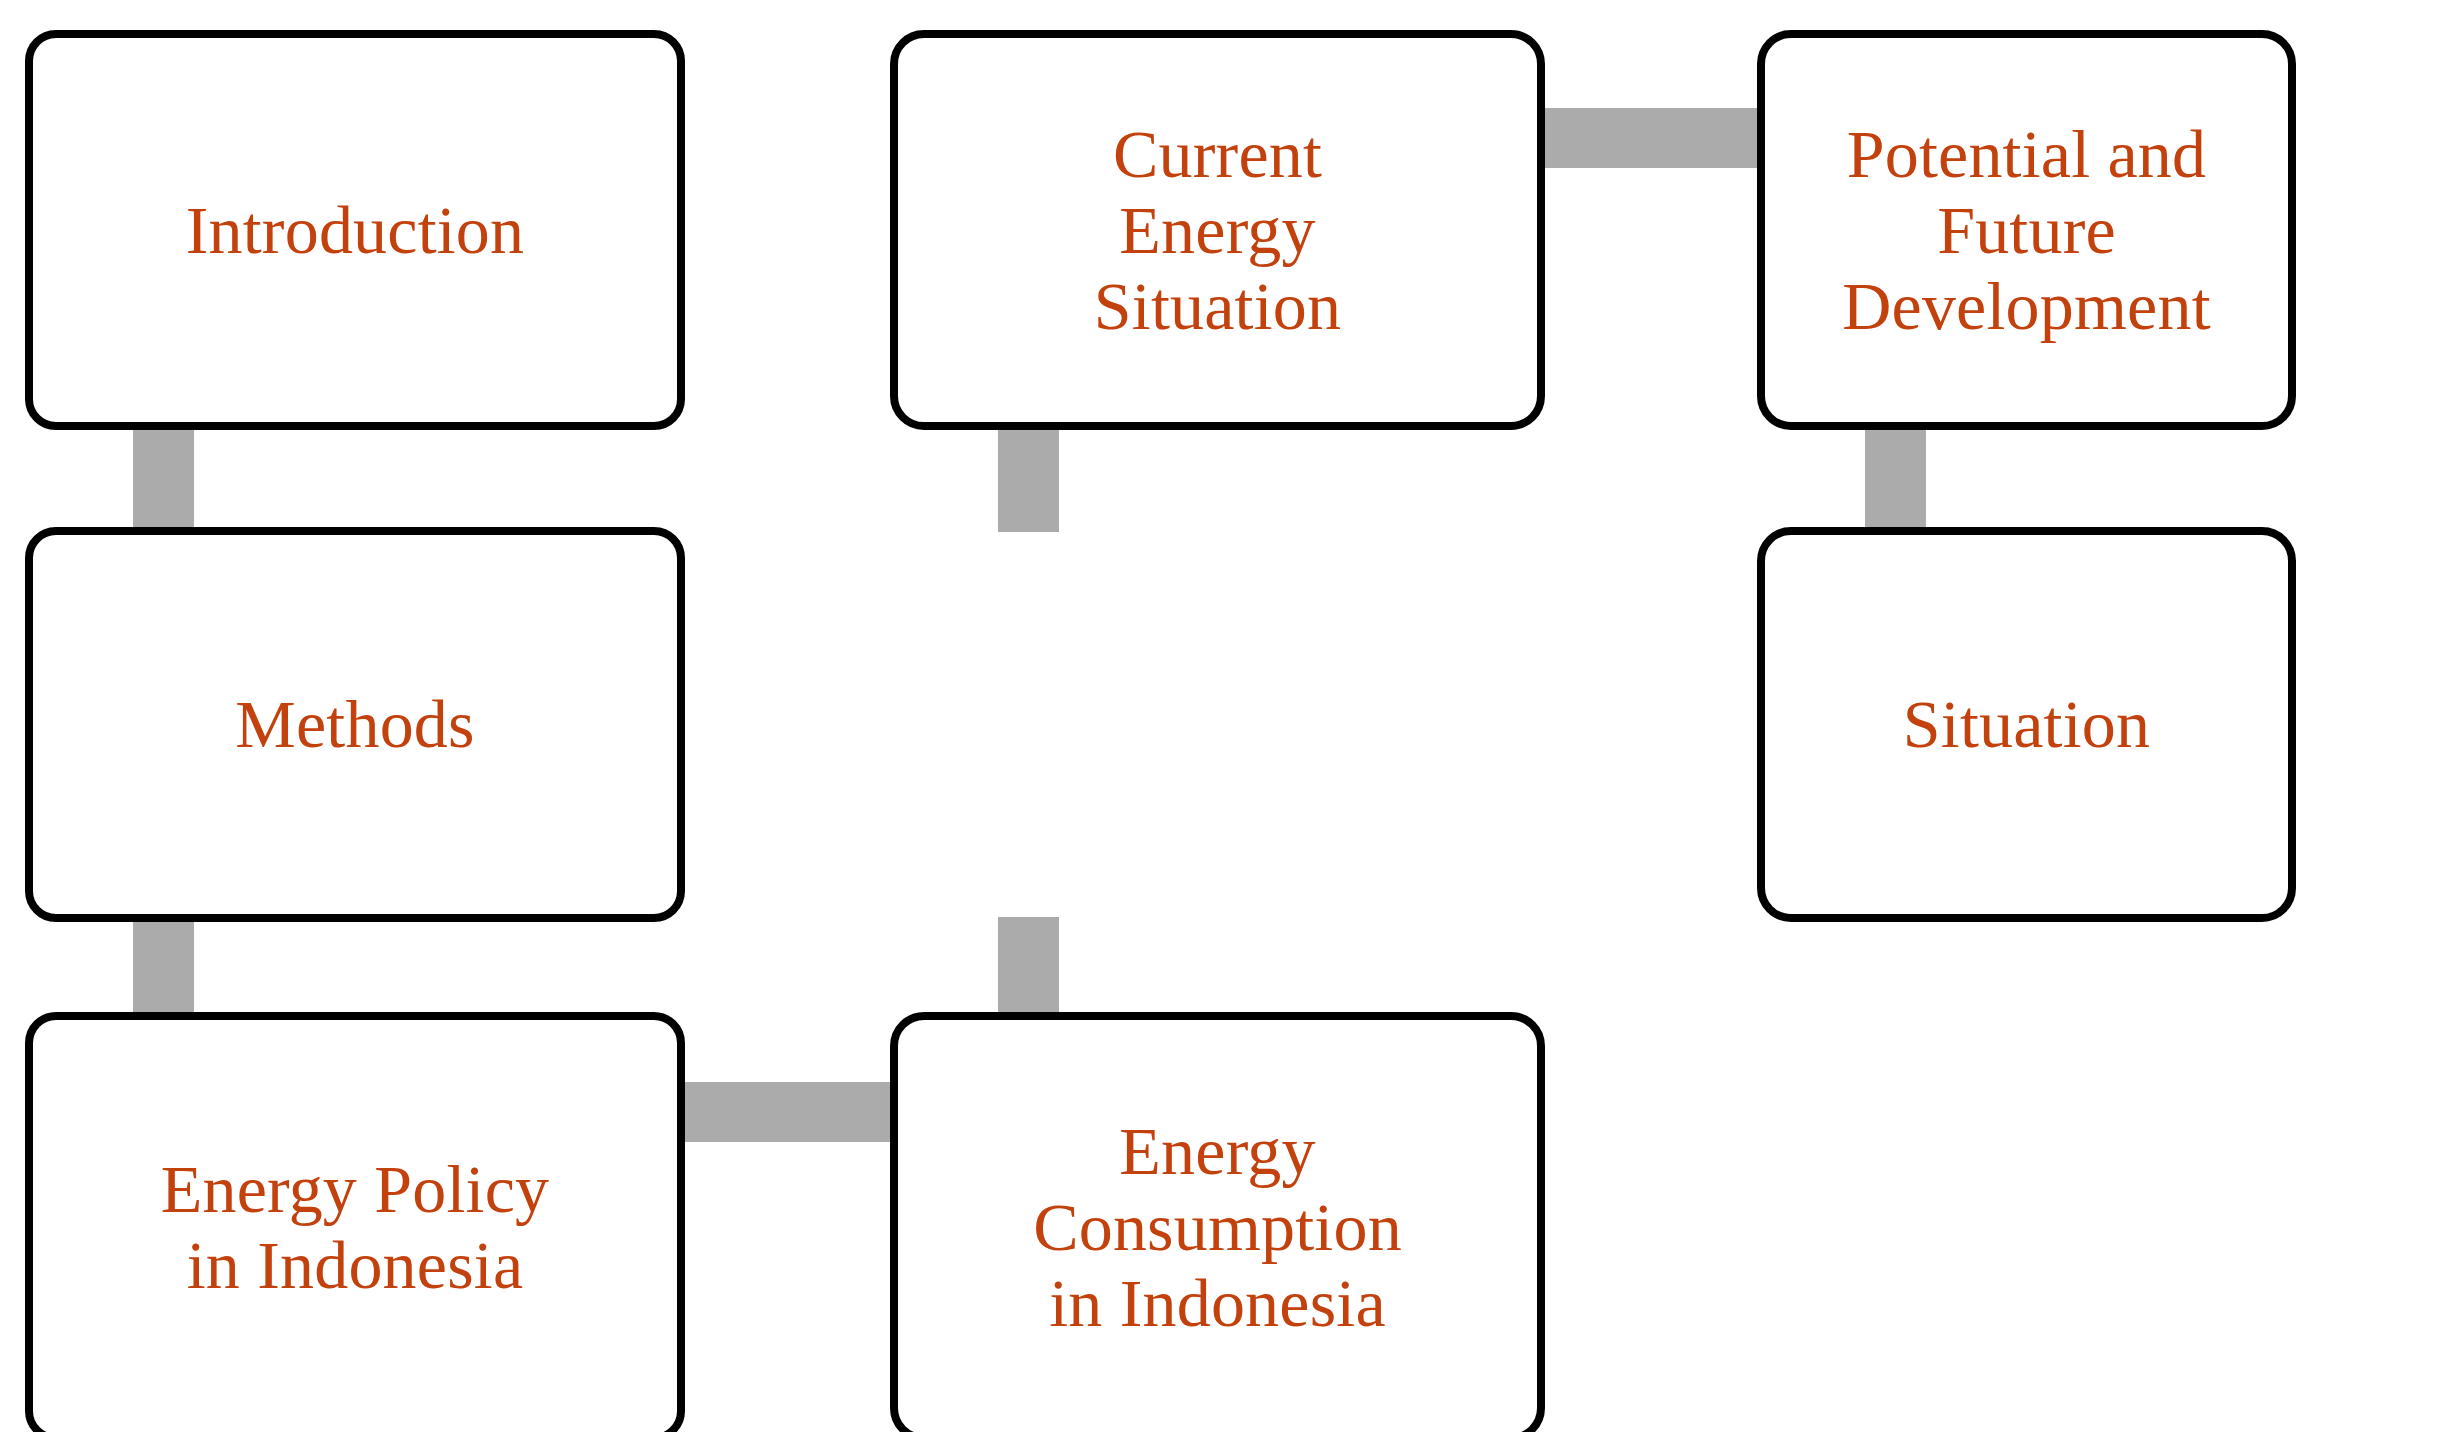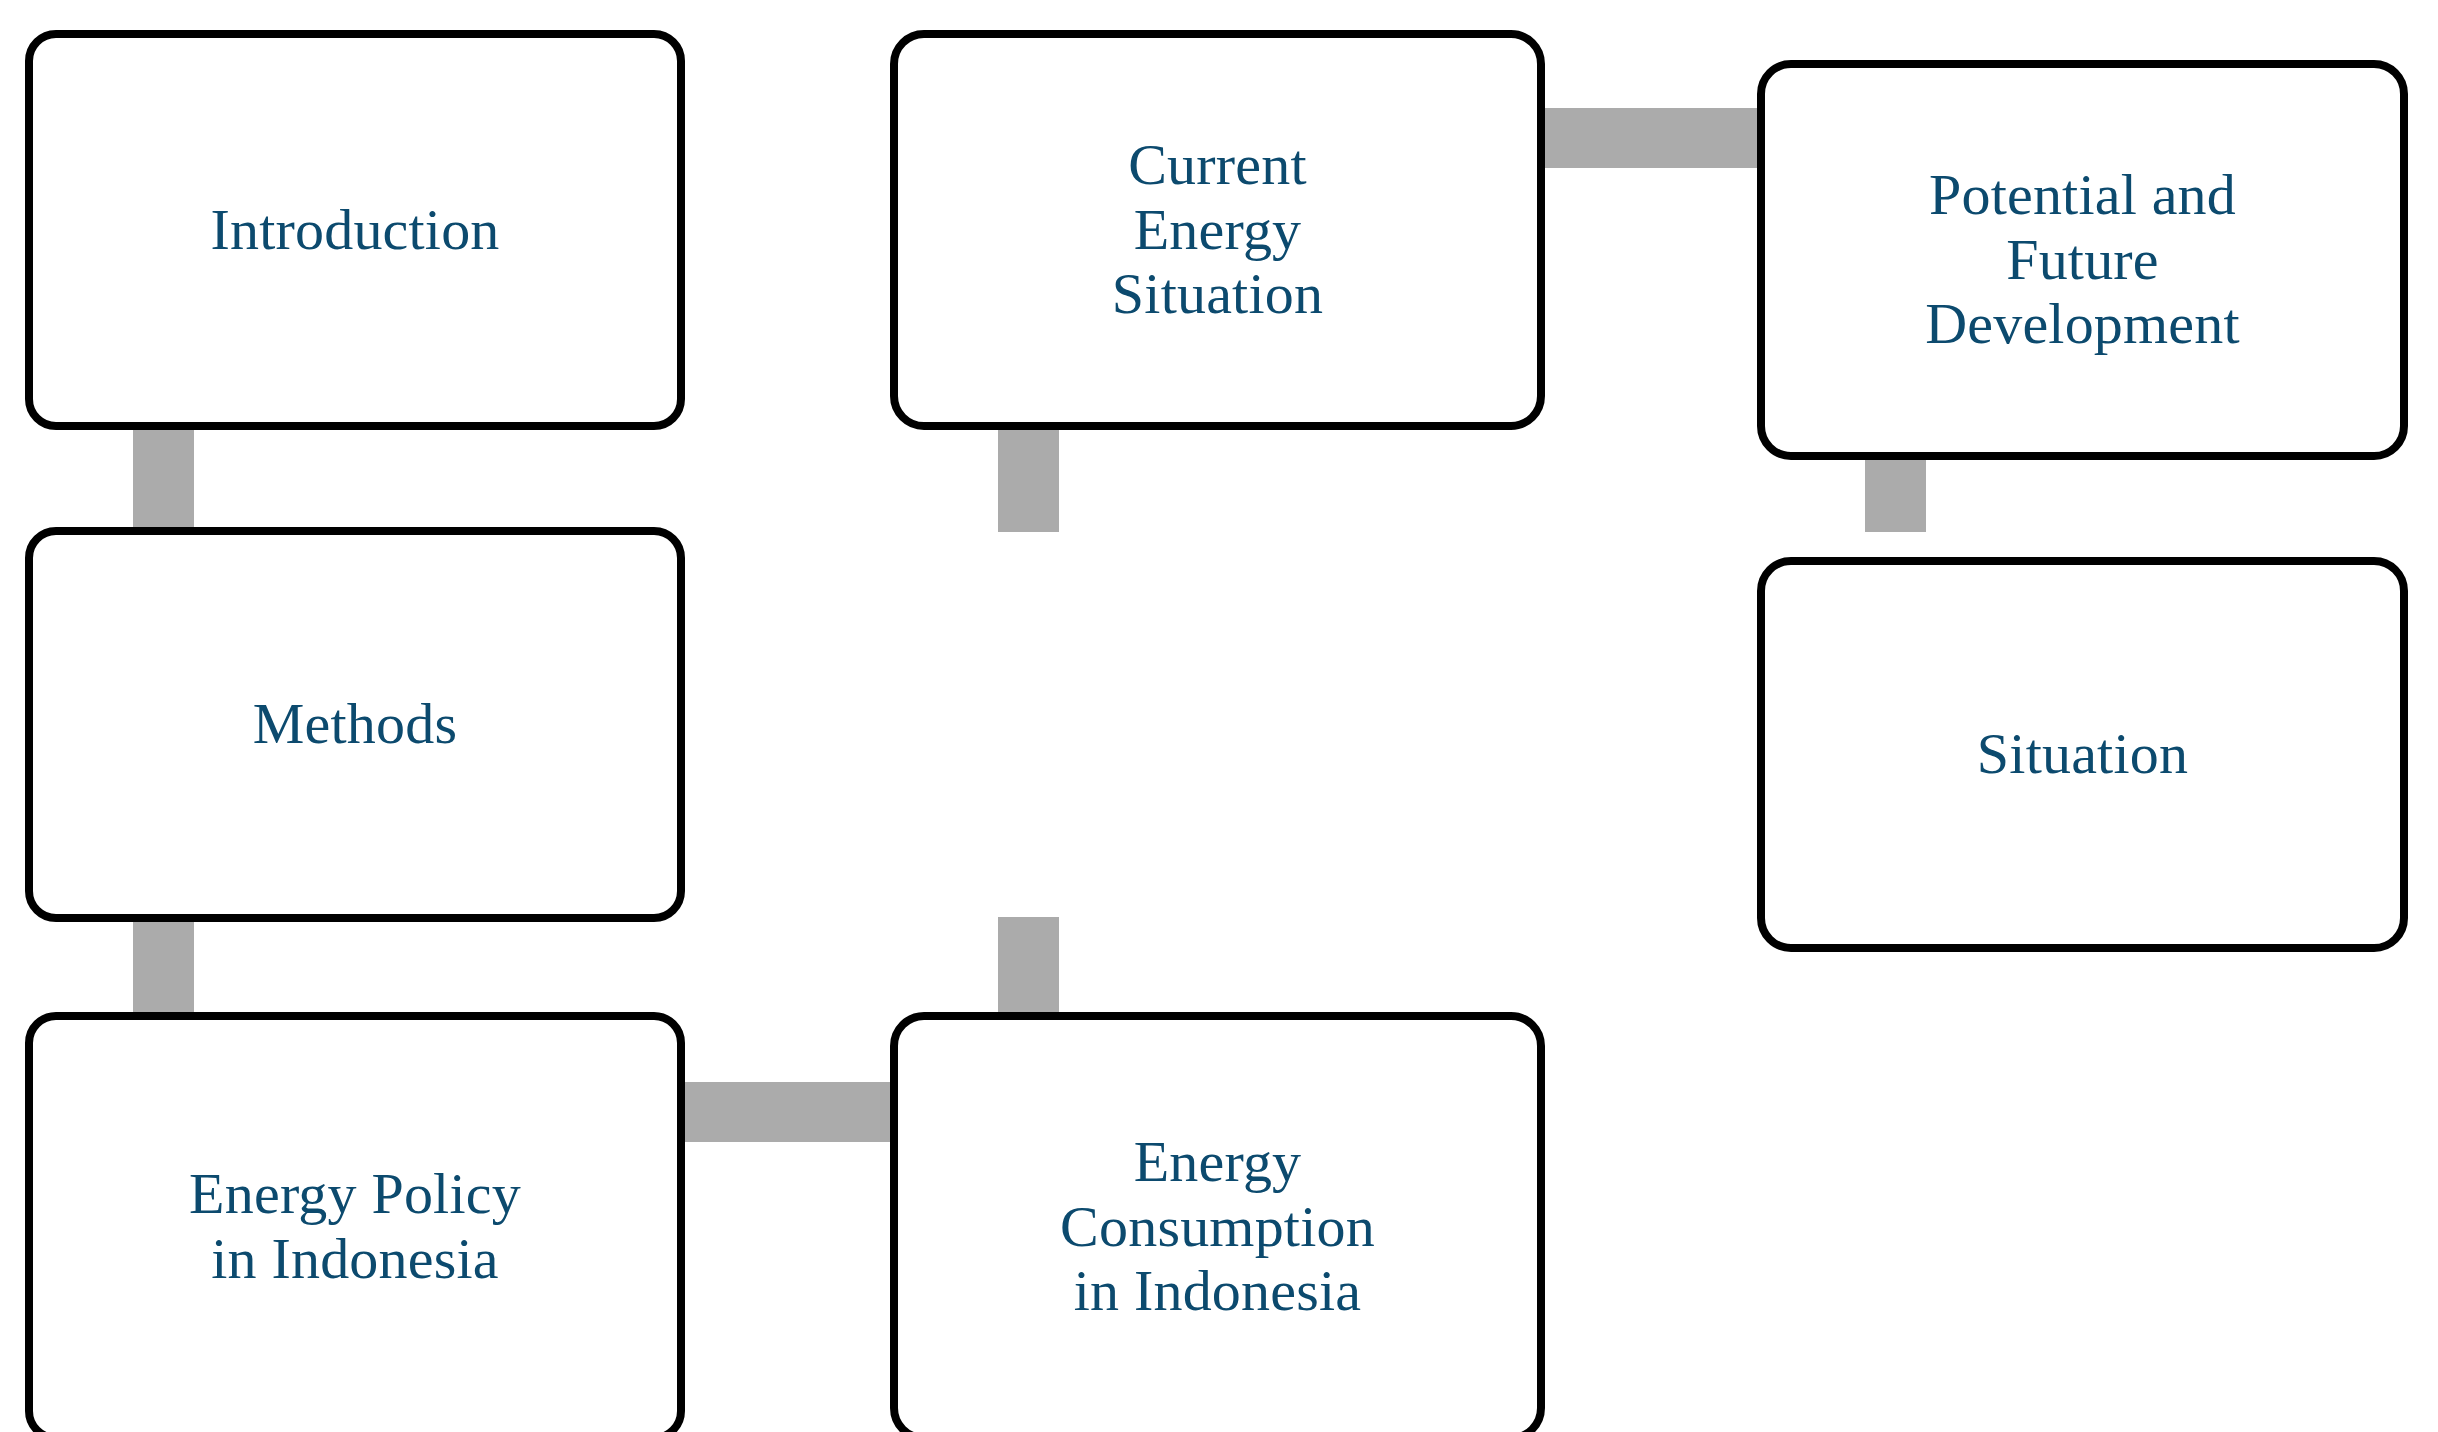--- a/index.html
+++ b/index.html
@@ -28,31 +28,31 @@
     border: 8px solid #000000;
     border-radius: 34px;
     z-index: 2;
     display: flex;
     align-items: center;
     justify-content: center;
     text-align: center;
   }
   .node-label {
     display: block;
-    color: #0c4a6e;
-    font-size: 58px;
+    color: #c2410c;
+    font-size: 68px;
     line-height: 1.12;
     letter-spacing: 0.2px;
     white-space: pre-line;
     padding: 0 18px;
   }
   
   .col-1 { left: 25px;   width: 660px; border-radius: 31px; }
   .col-2 { left: 890px;  width: 655px; }
-  .col-3 { left: 1757px; width: 651px; margin-top: 30px; }
+  .col-3 { left: 1757px; width: 539px; }
   
   .row-1 { top: 30px;   height: 400px; }
   .row-2 { top: 527px;  height: 395px; }
   .row-3 { top: 1012px; height: 430px; }
 </style>
 </head>
 <body>
 
 <div id="canvas">
 

